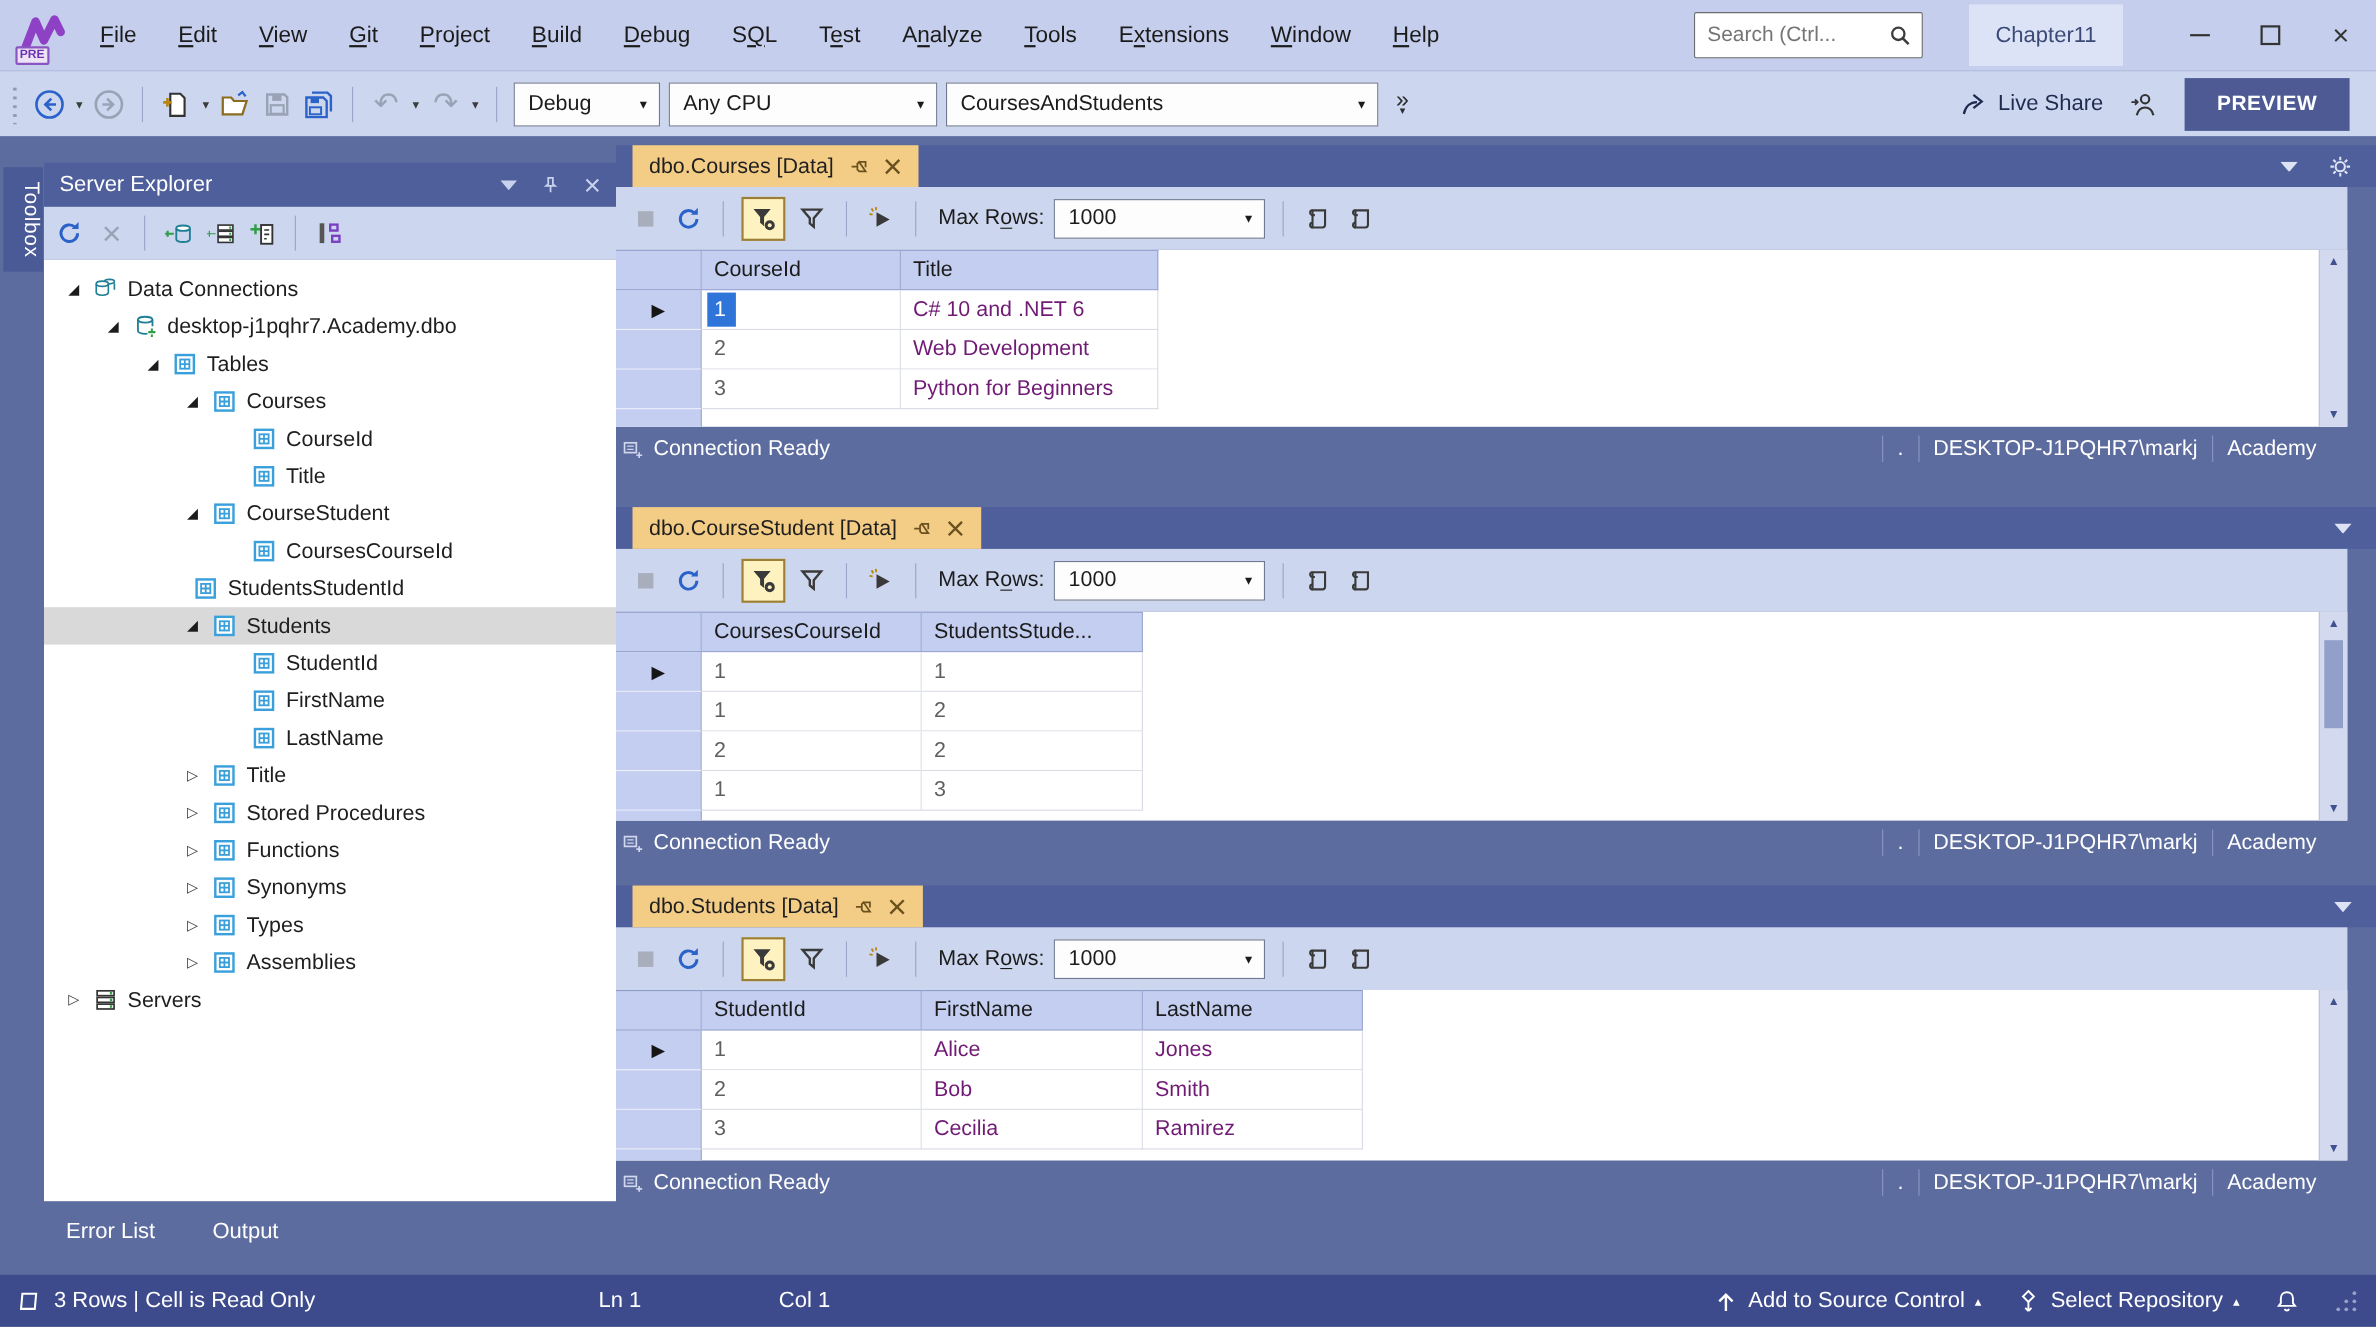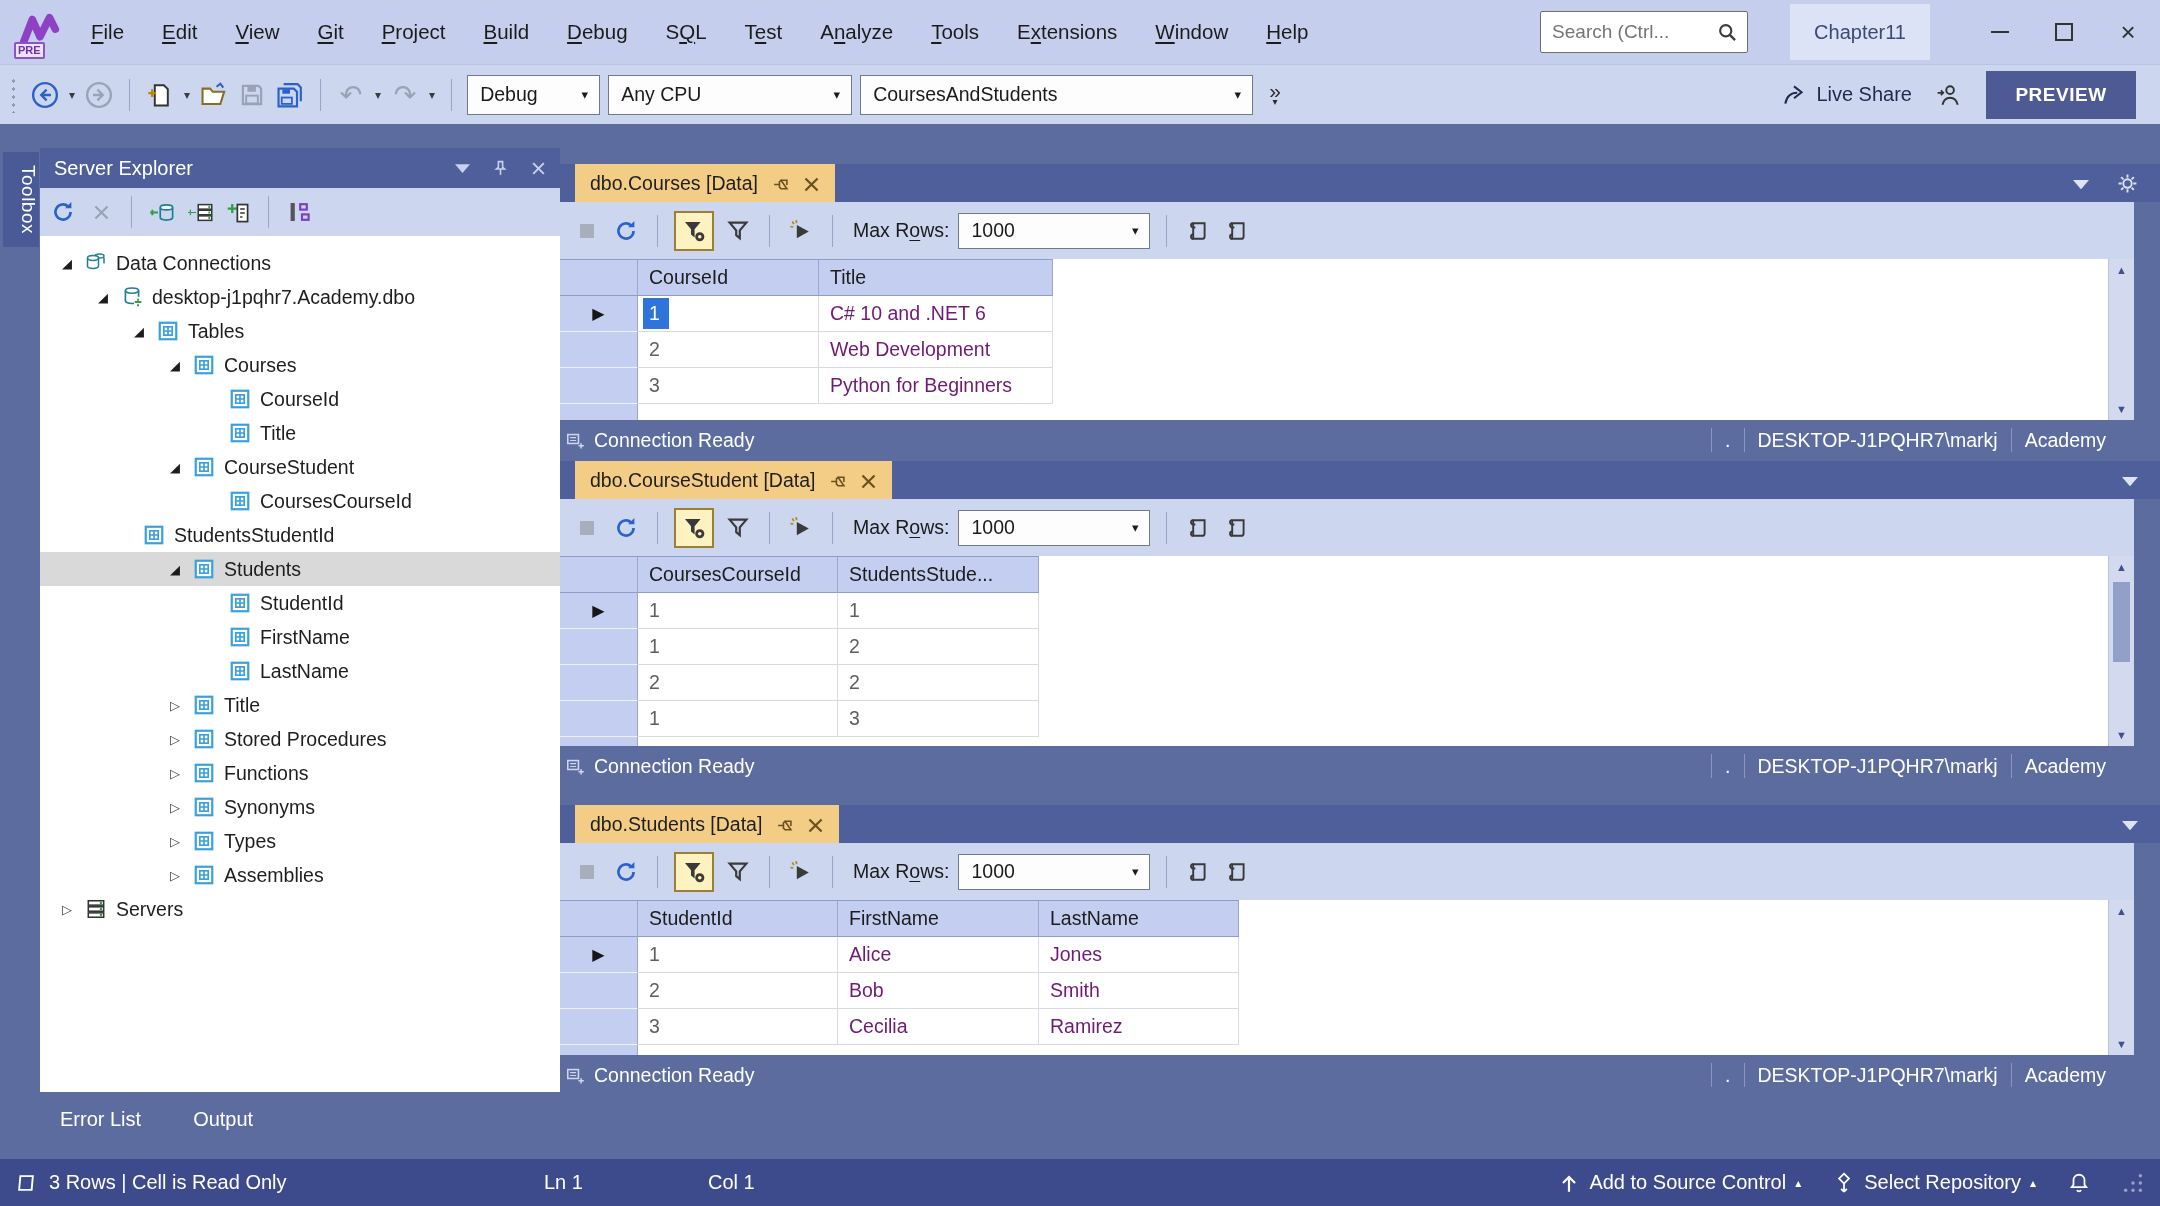--- a/index.html
+++ b/index.html
@@ -50,21 +50,21 @@
 .sx-tree{flex:1;background:#fff;overflow:hidden;padding-top:10px;font-size:19.5px}
 .tree-row{height:34px;display:flex;align-items:center;color:#1e1e1e;white-space:nowrap}
 .tree-row.selected{background:#d9d9d9}
 .tw-arrow{width:36px;text-align:center;font-size:13px;color:#1c1c1c;flex:none}
 .tw-arrow.collapsed{color:#3c3c3c}
 .tw-icon{width:22px;height:22px;margin-right:9px;flex:none}
 .gbtn{width:30px;height:30px;display:flex;align-items:center;justify-content:center;flex:none}
 .gbtn.active{width:40px;height:40px;background:#fdf2c0;border:2px solid #9c7f36}
 
 .panel{position:absolute;left:560px;right:26px}
-.p1{top:40px}.p2{top:337px}.p3{top:681px}
+.p1{top:8px}.p2{top:337px}.p3{top:681px}
 .tabstrip{height:38px;margin-right:-26px;background:#4e5f9b;display:flex;align-items:stretch}
 .tab{margin-left:15px;background:#f3cc86;color:#1f1f1f;font-size:19.5px;display:flex;align-items:center;gap:14px;padding:0 15px}
 .tab-ic{width:17px;height:17px;color:#6a521f}
 .strip-right{margin-left:auto;display:flex;align-items:center;gap:28px;margin-right:22px;color:#dde3f4}
 .strip-ic{width:16px;height:16px}
 .strip-ic.gear{width:21px;height:21px}
 .gtoolbar{height:57px;background:#ccd6ef;display:flex;align-items:center;gap:9px;padding:0 0 0 12px;font-size:19.5px}
 .mr-label{margin-left:4px;color:#1b1b1b}
 .mr-combo{width:192px;height:36px}
 .gridwrap{position:relative;background:#fff;overflow:hidden}
@@ -393,21 +393,21 @@
         </div>
         <div class="tree-row" style="padding-left: 153px;">
           <span class="tw-arrow none"></span>
           <span class="tw-icon"><svg viewBox="0 0 20 20">
               <rect x="2.5" y="2.5" width="15" height="15" fill="#fff" stroke="#3aa0dc" stroke-width="2"></rect>
               <rect x="6.2" y="6.2" width="7.6" height="7.6" fill="none" stroke="#3aa0dc" stroke-width="1.5"></rect>
               <path d="M6.2 10h7.6M10 6.2v7.6" stroke="#3aa0dc" stroke-width="1.5"></path>
             </svg></span>
           <span>CoursesCourseId</span>
         </div>
-        <div class="tree-row" style="padding-left: 67px;">
+        <div class="tree-row" style="padding-left: 100px;">
           <span class="tw-arrow none"></span>
           <span class="tw-icon"><svg viewBox="0 0 20 20">
               <rect x="2.5" y="2.5" width="15" height="15" fill="#fff" stroke="#3aa0dc" stroke-width="2"></rect>
               <rect x="6.2" y="6.2" width="7.6" height="7.6" fill="none" stroke="#3aa0dc" stroke-width="1.5"></rect>
               <path d="M6.2 10h7.6M10 6.2v7.6" stroke="#3aa0dc" stroke-width="1.5"></path>
             </svg></span>
           <span>StudentsStudentId</span>
         </div>
         <div class="tree-row selected" style="padding-left: 117px;">
           <span class="tw-arrow expanded">◢</span>

